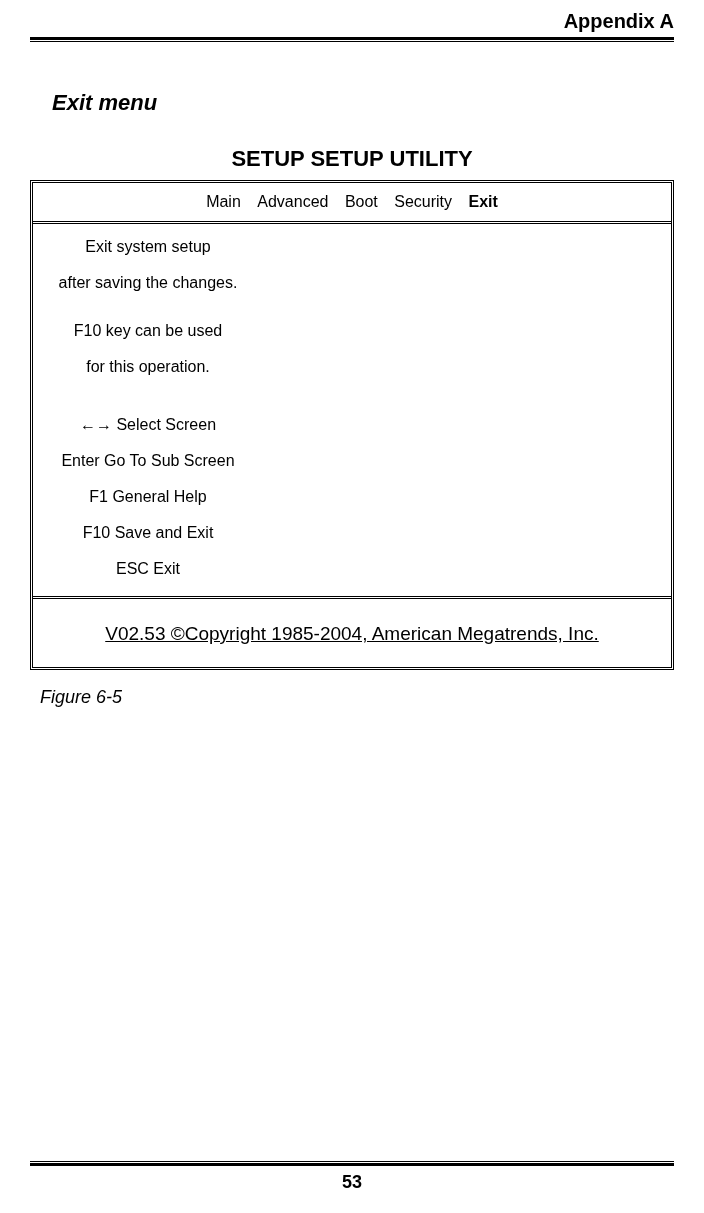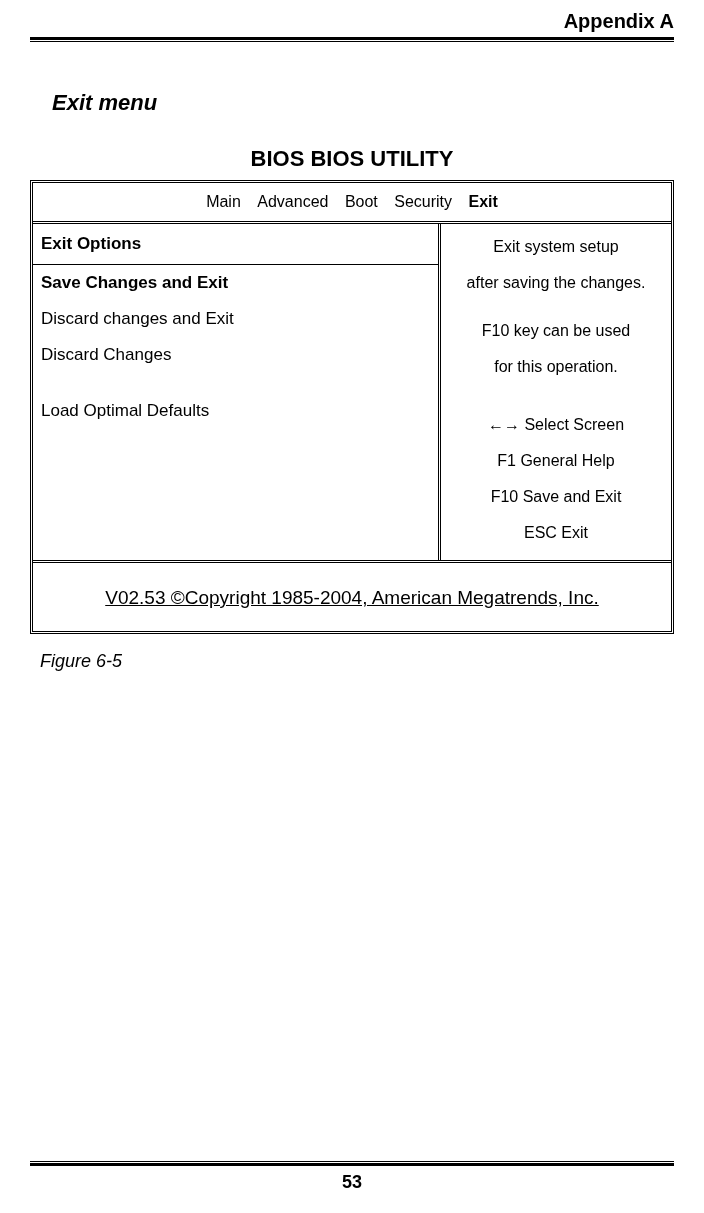--- a/index.html
+++ b/index.html
@@ -132,52 +132,43 @@
 </head>
 <body>
 
 <div class="page">
   <div class="header-label">Appendix A</div>
   <div class="header-rule-top"></div>
   <div class="header-rule-bottom"></div>
 
   <div class="section-title">Exit menu</div>
 
-  <div class="bios-title">BIOS BIOS UTILITY</div>
+  <div class="bios-title">SETUP SETUP UTILITY</div>
 
   <div class="bios-outer">
     <div class="tabs-row">
       <span>Main</span>
       <span>Advanced</span>
       <span>Boot</span>
       <span>Security</span>
       <span class="active">Exit</span>
     </div>
 
     <div class="main-panes">
-      <div class="left-pane">
-        <div class="options-header">Exit Options</div>
-        <div class="options-list">
-          <div class="highlighted">Save Changes and Exit</div>
-          <div>Discard changes and Exit</div>
-          <div>Discard Changes</div>
-          <div class="spacer"></div>
-          <div>Load Optimal Defaults</div>
-        </div>
-      </div>
 
       <div class="right-pane">
         <div class="help-text">
           <p>Exit system setup</p>
           <p>after saving the changes.</p>
           <p style="margin-top:30px">F10 key can be used</p>
           <p>for this operation.</p>
         </div>
         <div class="nav-hints">
           <div>←→ Select Screen</div>
+          <div>Enter Go To Sub Screen</div>
           <div>F1  General Help</div>
           <div>F10 Save and Exit</div>
           <div>ESC Exit</div>
         </div>
       </div>
     </div>
 
     <div class="footer-row">V02.53 ©Copyright 1985-2004, American Megatrends, Inc.</div>
   </div>
 

